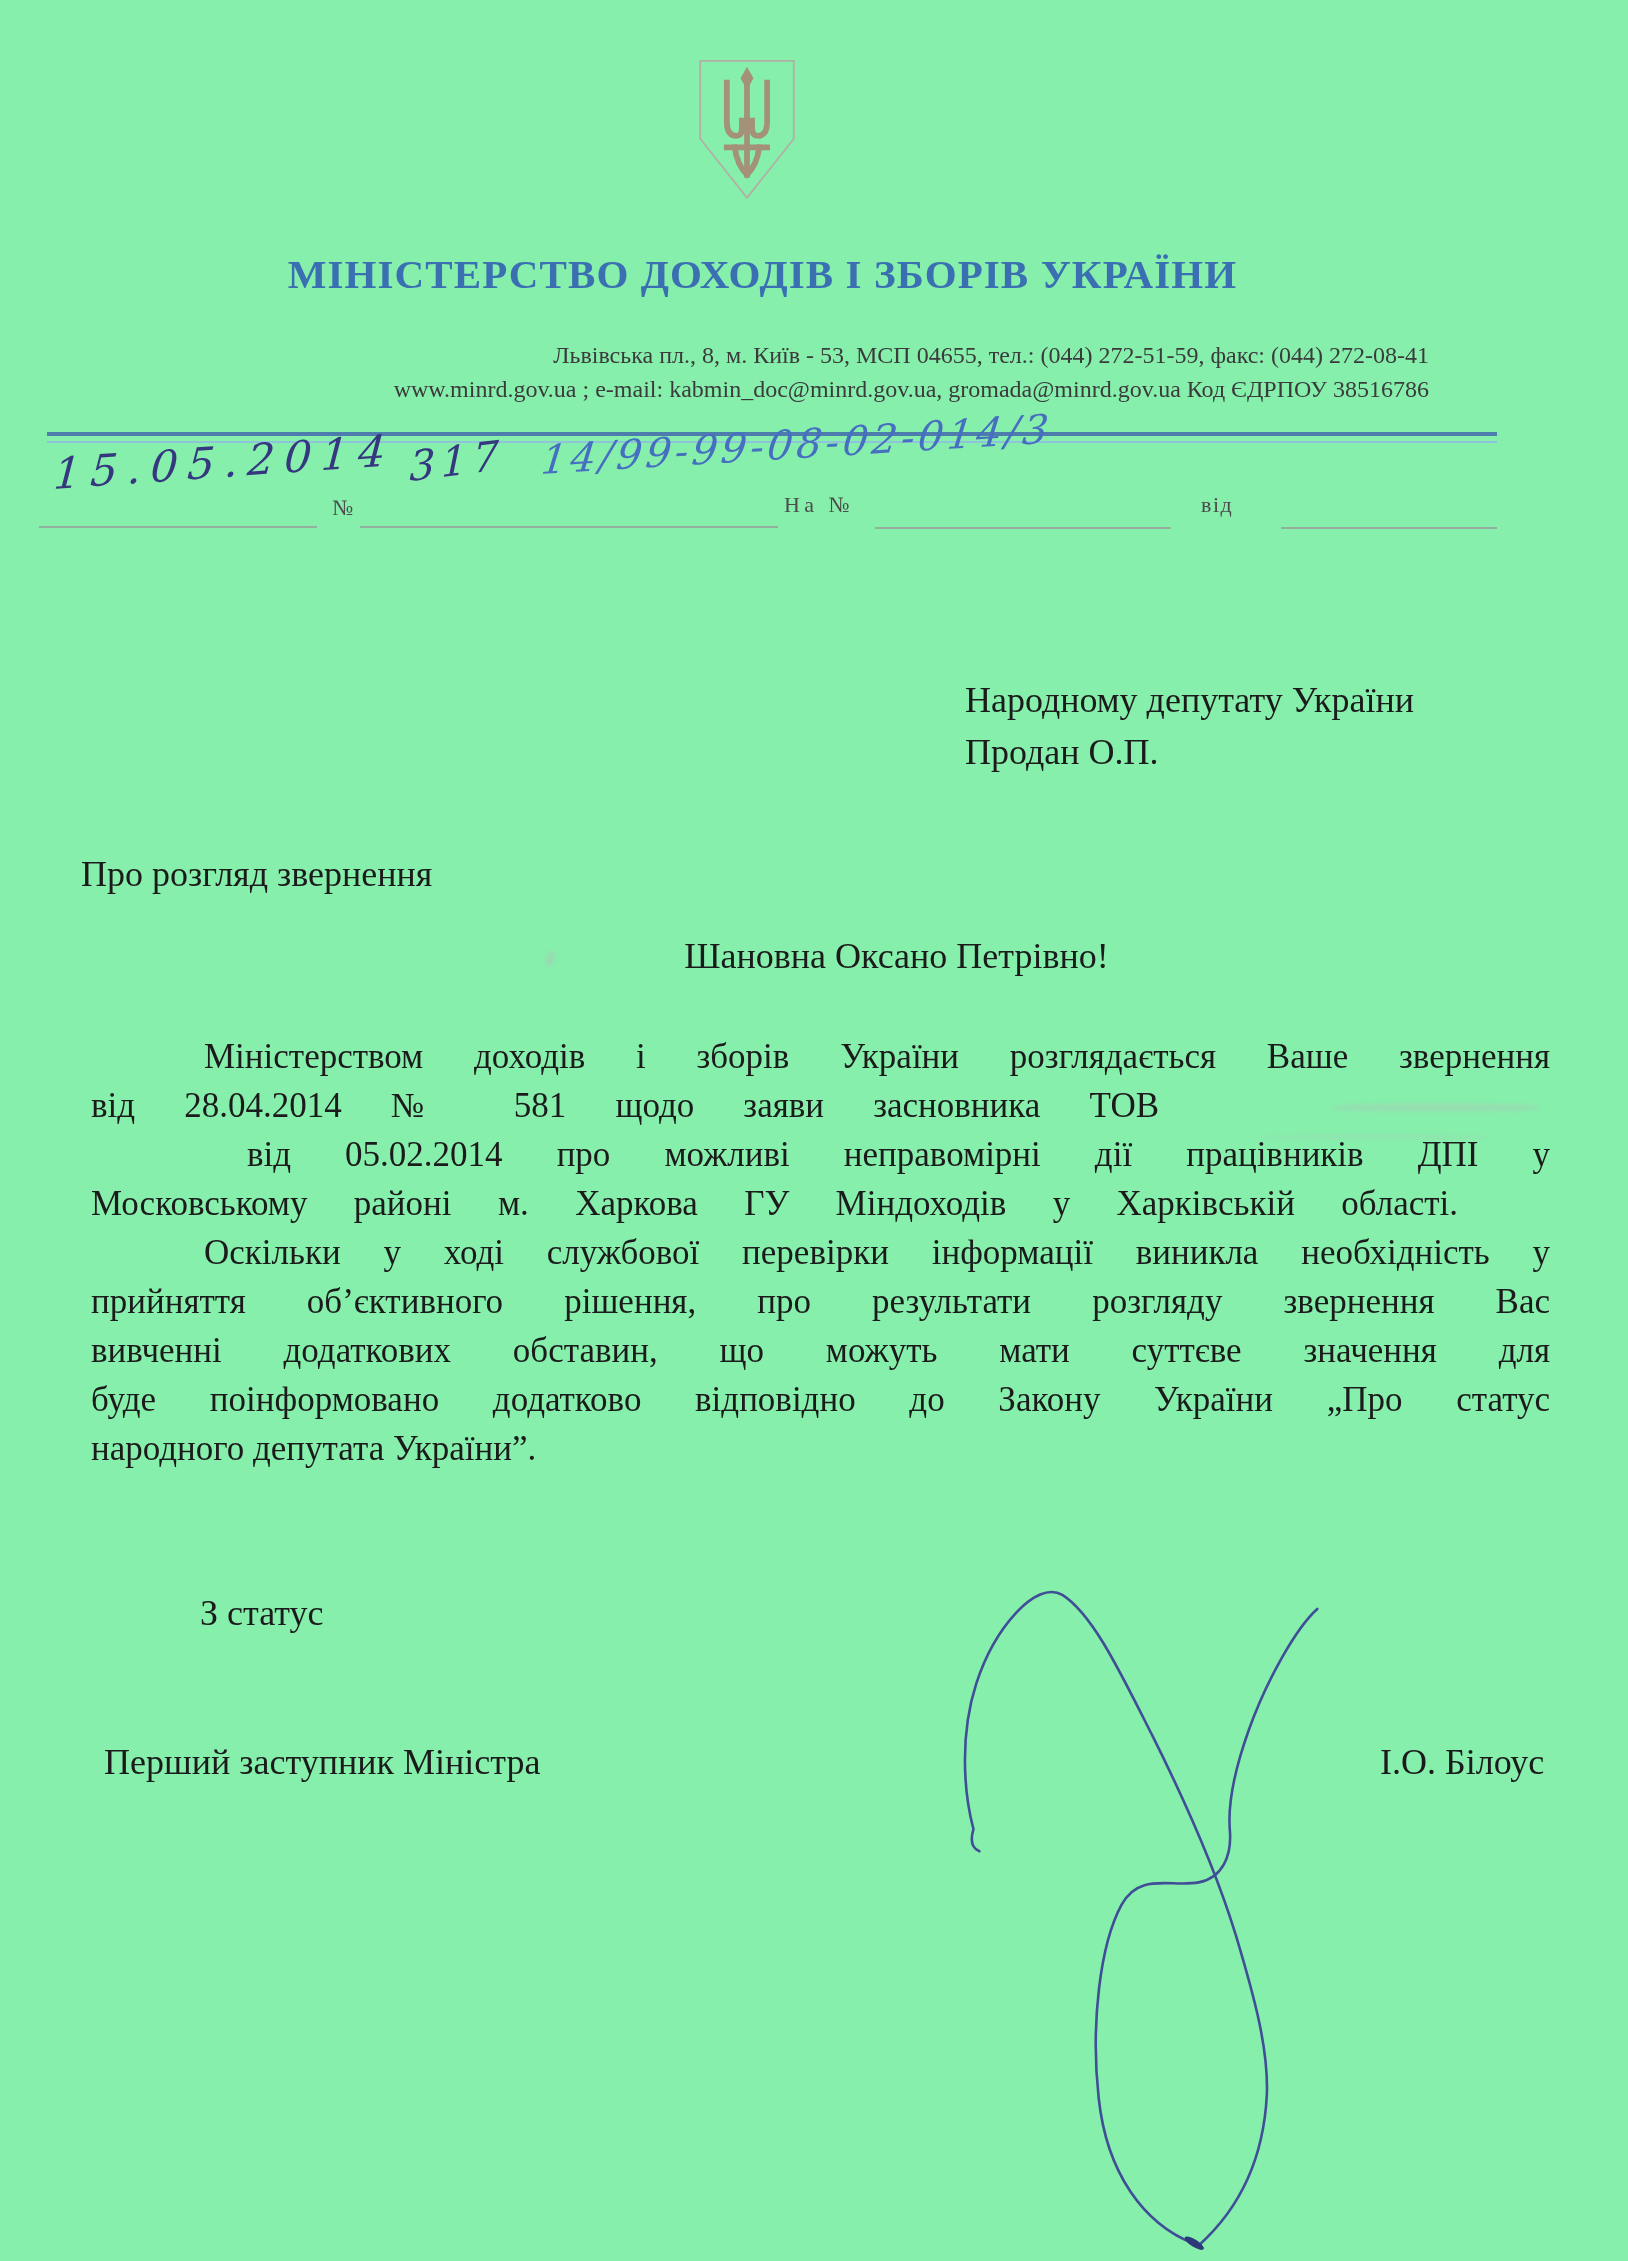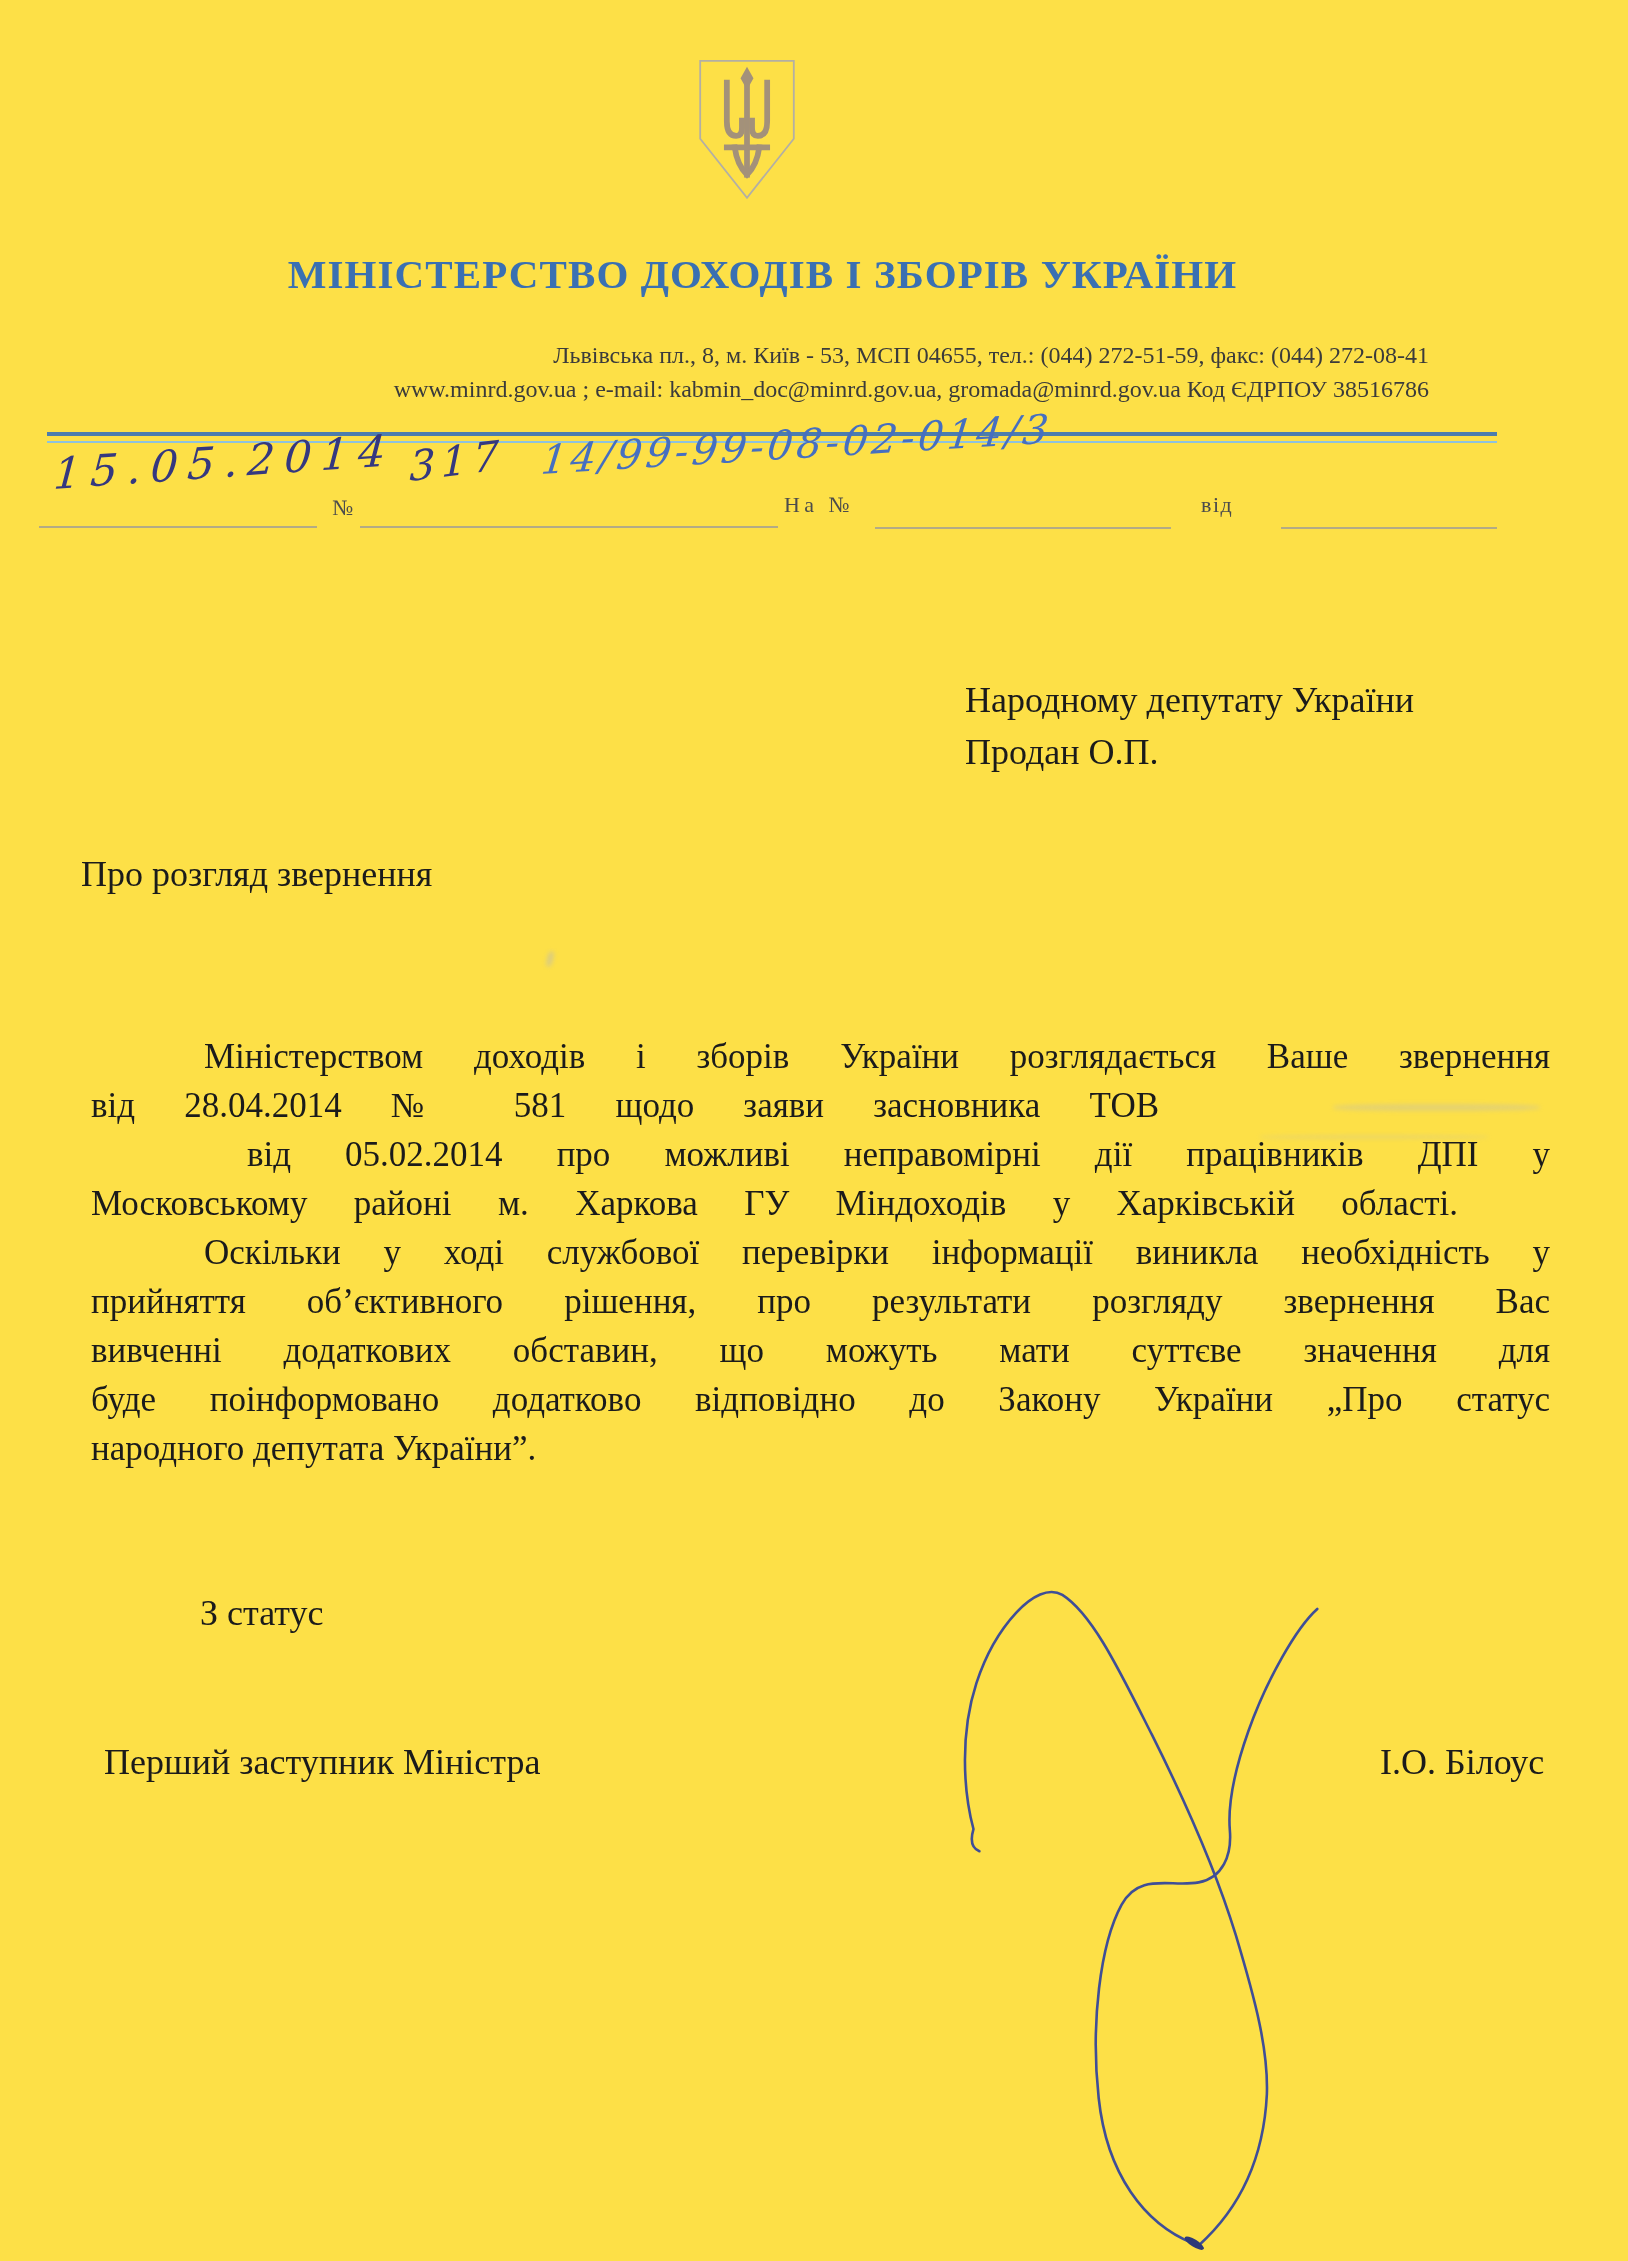--- a/index.html
+++ b/index.html
@@ -1,20 +1,20 @@
 <!DOCTYPE html>
 <html style="font-size:12px"><head>
 <meta charset="utf-8">
 <style>
   html,body { margin:0; padding:0; background:#e8e8e8; }
   .page {
     position: relative;
     width: 1629px; height: 2261px;
     margin: 0 auto;
-    background: #fde047;
+    background: #86efac;
     overflow: hidden;
     font-family: "Liberation Serif", serif;
     color: #1b1b1b;
   }
   
   .emblem { position:absolute; left:693px; top:55px; width:108px; height:148px; }
   .ministry-title {
     position:absolute; left:133px; top:250px; width:1259px;
     text-align:center; font-size:41px; font-weight:bold;
     letter-spacing:1.1px; color:#3a70b2;
@@ -105,20 +105,21 @@
   <span class="ref-label lbl-vid">від</span>
   <div class="ref-line seg4"></div>
 
   <div class="recipient">
     <div>Народному депутату України</div>
     <div>Продан О.П.</div>
   </div>
 
   <div class="subject">Про розгляд звернення</div>
 
+  <div class="salutation">Шановна Оксано Петрівно!</div>
   <div class="smudge sm3"></div>
 
   <div class="body-block">
     <div class="bl just ind1">Міністерством доходів і зборів України розглядається Ваше звернення</div>
     <div class="bl just w-l2">від 28.04.2014 № 581 щодо заяви засновника ТОВ</div>
     <div class="bl just ind2">від 05.02.2014 про можливі неправомірні дії працівників ДПІ у</div>
     <div class="bl just w-l4">Московському районі м. Харкова ГУ Міндоходів у Харківській області.</div>
     <div class="bl just ind1">Оскільки у ході службової перевірки інформації виникла необхідність у</div>
     <div class="bl just">прийняття об’єктивного рішення, про результати розгляду звернення Вас</div>
     <div class="bl just">вивченні додаткових обставин, що можуть мати суттєве значення для</div>

